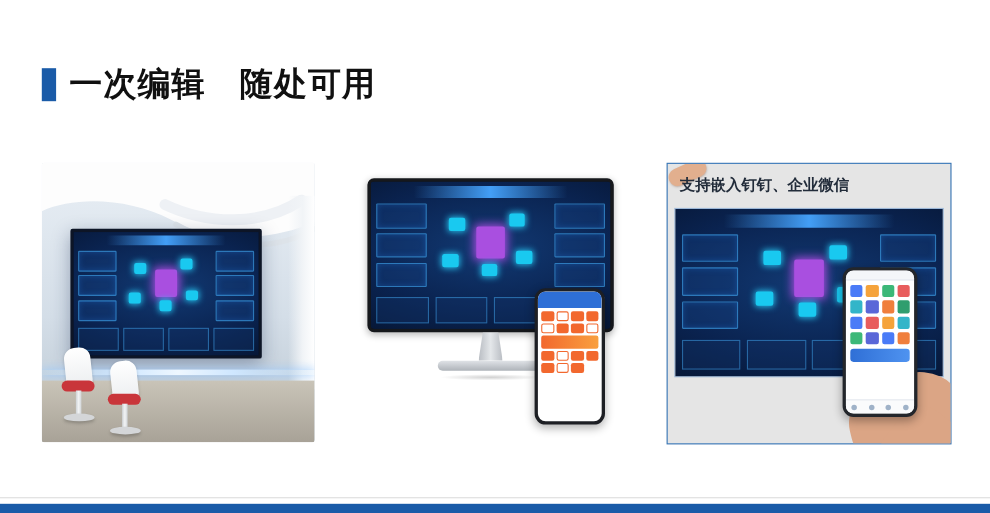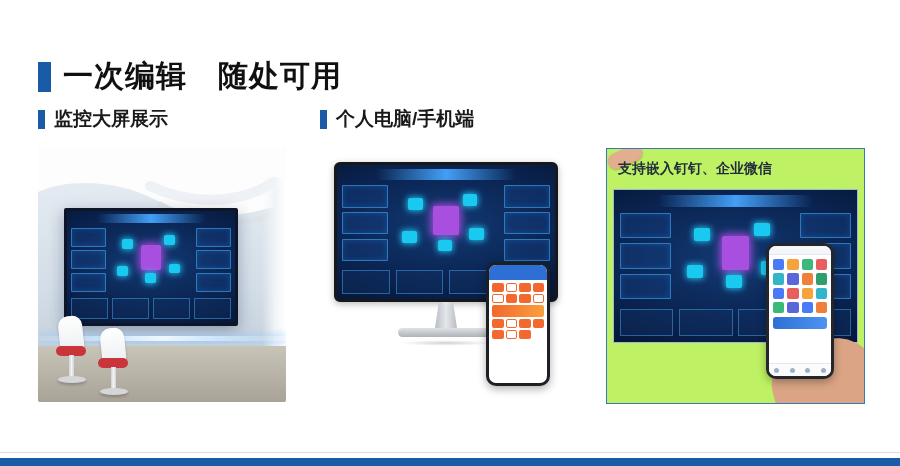--- a/index.html
+++ b/index.html
@@ -13,21 +13,21 @@
 
   
   .col-heading{position:absolute;top:106px;display:flex;align-items:center;gap:9px;}
   .heading-marker{width:7px;height:19px;background:var(--accent,#1a5ba8);}
   .col-heading h2{margin:0;font-size:19px;font-weight:600;color:#1a1a1a;}
 
   
   .panel{position:absolute;top:148px;height:254px;overflow:hidden;}
   .panel-1{left:38px;width:248px;border-radius:2px;box-shadow:0 0 0 1px #e3e7ec inset;}
   .panel-2{left:320px;width:252px;}
-  .panel-3{left:606px;width:257px;border:1px solid #3877b8;background:#bef264;}
+  .panel-3{left:606px;width:257px;border:1px solid #3877b8;background:#e5e5e5;}
 
   
   .dashboard-mock{position:absolute;inset:0;overflow:hidden;
     background:radial-gradient(120% 95% at 50% 45%,#123a74 0%,#0a2350 45%,#061634 75%,#040f24 100%);}
   .db-header{position:absolute;top:3%;left:18%;right:18%;height:8%;border-radius:2px;
     background:linear-gradient(90deg,rgba(30,120,255,0) 0%,rgba(70,165,255,.95) 50%,rgba(30,120,255,0) 100%);}
   .db-col{position:absolute;top:15%;bottom:28%;width:21%;display:flex;flex-direction:column;gap:6%;}
   .db-col.left{left:2.5%;} .db-col.right{right:2.5%;}
   .db-box{flex:1;border:1px solid rgba(70,180,255,.55);background:rgba(25,70,140,.32);border-radius:1px;
     box-shadow:inset 0 0 6px rgba(40,140,255,.25);}
@@ -100,28 +100,20 @@
 </head>
 <body>
 
 <div class="canvas">
 
   <div class="title-row">
     <span class="title-marker"></span>
     <h1 class="page-title">一次编辑　随处可用</h1>
   </div>
 
-  <div class="col-heading" style="left:38px">
-    <span class="heading-marker"></span>
-    <h2>监控大屏展示</h2>
-  </div>
-  <div class="col-heading" style="left:320px">
-    <span class="heading-marker"></span>
-    <h2>个人电脑/手机端</h2>
-  </div>
 
   <div class="panel panel-1">
     <div class="room">
       <svg class="room-ceiling" viewBox="0 0 248 86" preserveAspectRatio="none">
         <path d="M0,0 H248 V54 C200,74 150,70 118,52 C80,32 30,30 0,44 Z" fill="#fdfdfd"></path>
         <path d="M236,34 C200,58 150,56 112,38" fill="none" stroke="#eef1f5" stroke-width="10" stroke-linecap="round"></path>
         <path d="M248,60 C210,82 160,78 122,56" fill="none" stroke="#dde3e9" stroke-width="5" stroke-linecap="round"></path>
       </svg>
       <div class="room-wall-right"></div>
       <div class="room-screen">

